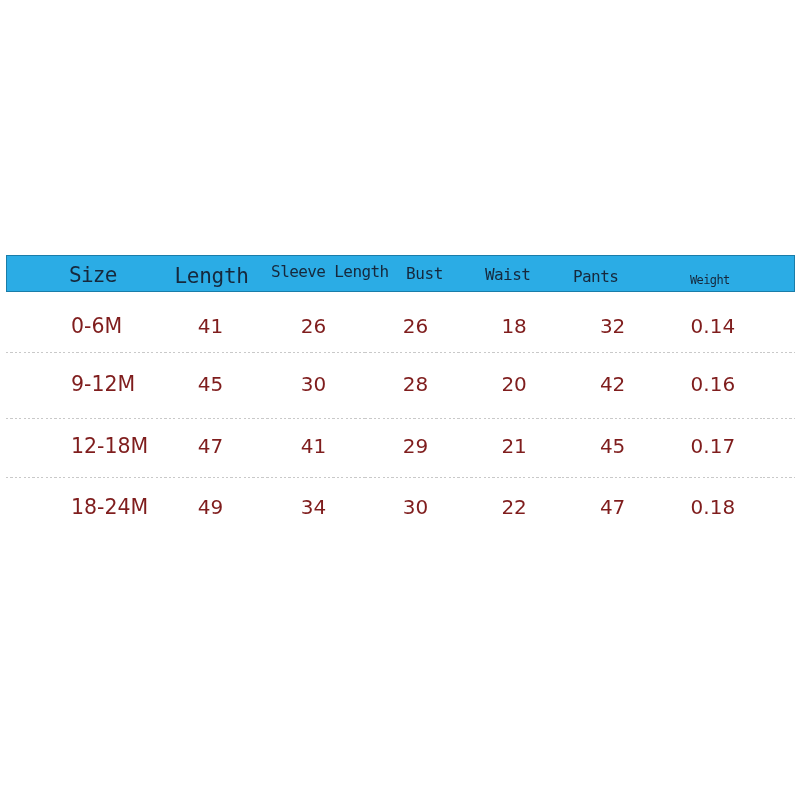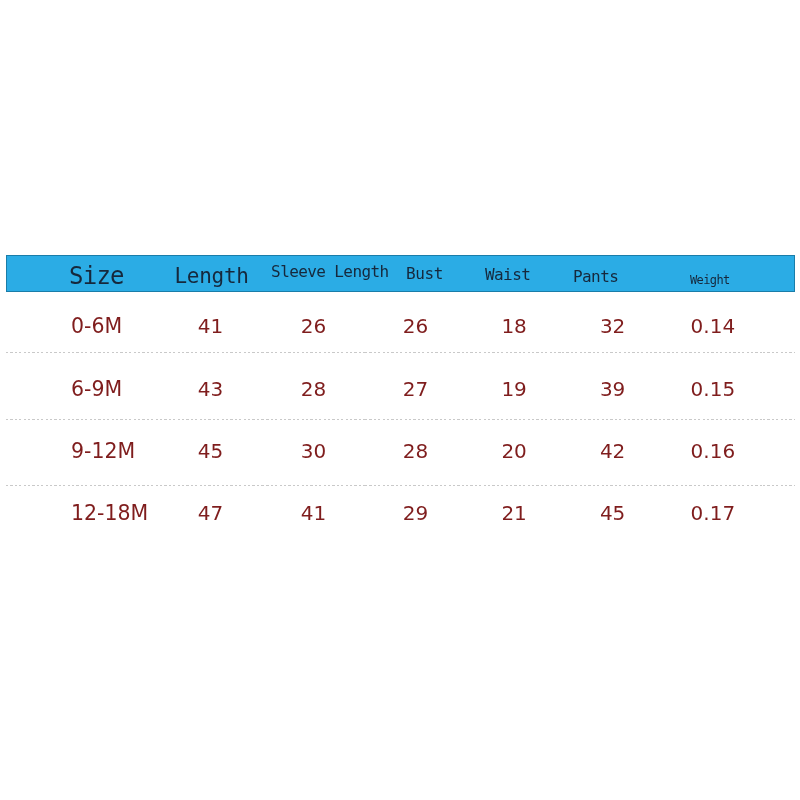--- a/index.html
+++ b/index.html
@@ -25,21 +25,21 @@
 
   .size-table tbody tr:not(:last-child) td{position:relative;border-bottom:1px solid transparent;}
   .size-table tbody tr:not(:last-child) td::after{content:"";position:absolute;left:0;right:0;bottom:-1px;height:1px;
       background-image:repeating-linear-gradient(to right,#c9c9c9 0,#c9c9c9 2.2px,rgba(255,255,255,0) 2.2px,rgba(255,255,255,0) 4.4px);}
   .header-band-outline{position:absolute;left:6px;top:255px;width:789px;height:37px;
       box-sizing:border-box;border:1px solid #1a7da9;pointer-events:none;}
 
   td.c1,th.c1{text-align:left;padding-left:65px;}
   td.c1{font-size:20.5px;}
 
-  th.c1 span{font-size:24px;letter-spacing:-0.75px;left:-2px;top:2px;}
+  th.c1 span{font-size:21px;letter-spacing:-0.75px;left:-2px;top:2px;}
   th.c2 span{font-size:21px;letter-spacing:-0.3px;left:1px;top:2.5px;}
   th.c3 span{font-size:16px;letter-spacing:-0.6px;left:9.5px;top:-1.5px;}
   th.c4 span{font-size:16px;letter-spacing:-0.4px;left:9px;top:0.5px;}
   th.c5 span{font-size:16px;letter-spacing:-0.55px;left:-6.5px;top:1px;}
   th.c6 span{font-size:16px;letter-spacing:-0.55px;left:-17px;top:3.5px;}
   th.c7 span{font-size:12px;letter-spacing:-0.6px;left:-3px;top:5.5px;}
 </style>
 </head>
 <body>
 
@@ -72,45 +72,45 @@
           <td class="c1" style="height: 60px;"><span style="top: 4px;">0-6M</span></td>
           <td class="c2" style="height: 60px;"><span style="top: 4px;">41</span></td>
           <td class="c3" style="height: 60px;"><span style="top: 4px;">26</span></td>
           <td class="c4" style="height: 60px;"><span style="top: 4px;">26</span></td>
           <td class="c5" style="height: 60px;"><span style="top: 4px;">18</span></td>
           <td class="c6" style="height: 60px;"><span style="top: 4px;">32</span></td>
           <td class="c7" style="height: 60px;"><span style="top: 4px;">0.14</span></td>
           <td class="cs" style="height: 60px;"></td>
         </tr>
         <tr>
-          <td class="c1" style="height: 66px;"><span style="top: 2.5px;">6-9M</span></td>
-          <td class="c2" style="height: 66px;"><span style="top: 2.5px;">43</span></td>
-          <td class="c3" style="height: 66px;"><span style="top: 2.5px;">28</span></td>
-          <td class="c4" style="height: 66px;"><span style="top: 2.5px;">27</span></td>
-          <td class="c5" style="height: 66px;"><span style="top: 2.5px;">19</span></td>
-          <td class="c6" style="height: 66px;"><span style="top: 2.5px;">39</span></td>
-          <td class="c7" style="height: 66px;"><span style="top: 2.5px;">0.15</span></td>
-          <td class="cs" style="height: 66px;"></td>
-        </tr>
-        <tr>
           <td class="c1" style="height: 65px;"><span style="top: -2px;">9-12M</span></td>
           <td class="c2" style="height: 65px;"><span style="top: -2px;">45</span></td>
           <td class="c3" style="height: 65px;"><span style="top: -2px;">30</span></td>
           <td class="c4" style="height: 65px;"><span style="top: -2px;">28</span></td>
           <td class="c5" style="height: 65px;"><span style="top: -2px;">20</span></td>
           <td class="c6" style="height: 65px;"><span style="top: -2px;">42</span></td>
           <td class="c7" style="height: 65px;"><span style="top: -2px;">0.16</span></td>
           <td class="cs" style="height: 65px;"></td>
         </tr>
         <tr>
           <td class="c1" style="height: 58px;"><span style="top: -2.5px;">12-18M</span></td>
           <td class="c2" style="height: 58px;"><span style="top: -2.5px;">47</span></td>
           <td class="c3" style="height: 58px;"><span style="top: -2.5px;">41</span></td>
           <td class="c4" style="height: 58px;"><span style="top: -2.5px;">29</span></td>
           <td class="c5" style="height: 58px;"><span style="top: -2.5px;">21</span></td>
           <td class="c6" style="height: 58px;"><span style="top: -2.5px;">45</span></td>
           <td class="c7" style="height: 58px;"><span style="top: -2.5px;">0.17</span></td>
           <td class="cs" style="height: 58px;"></td>
         </tr>
+        <tr>
+          <td class="c1" style="height: 62px;"><span style="top: -2px;">18-24M</span></td>
+          <td class="c2" style="height: 62px;"><span style="top: -2px;">49</span></td>
+          <td class="c3" style="height: 62px;"><span style="top: -2px;">34</span></td>
+          <td class="c4" style="height: 62px;"><span style="top: -2px;">30</span></td>
+          <td class="c5" style="height: 62px;"><span style="top: -2px;">22</span></td>
+          <td class="c6" style="height: 62px;"><span style="top: -2px;">47</span></td>
+          <td class="c7" style="height: 62px;"><span style="top: -2px;">0.18</span></td>
+          <td class="cs" style="height: 62px;"></td>
+        </tr>
       </tbody>
   </table>
   <div class="header-band-outline"></div>
 </div>
 
 </body></html>

